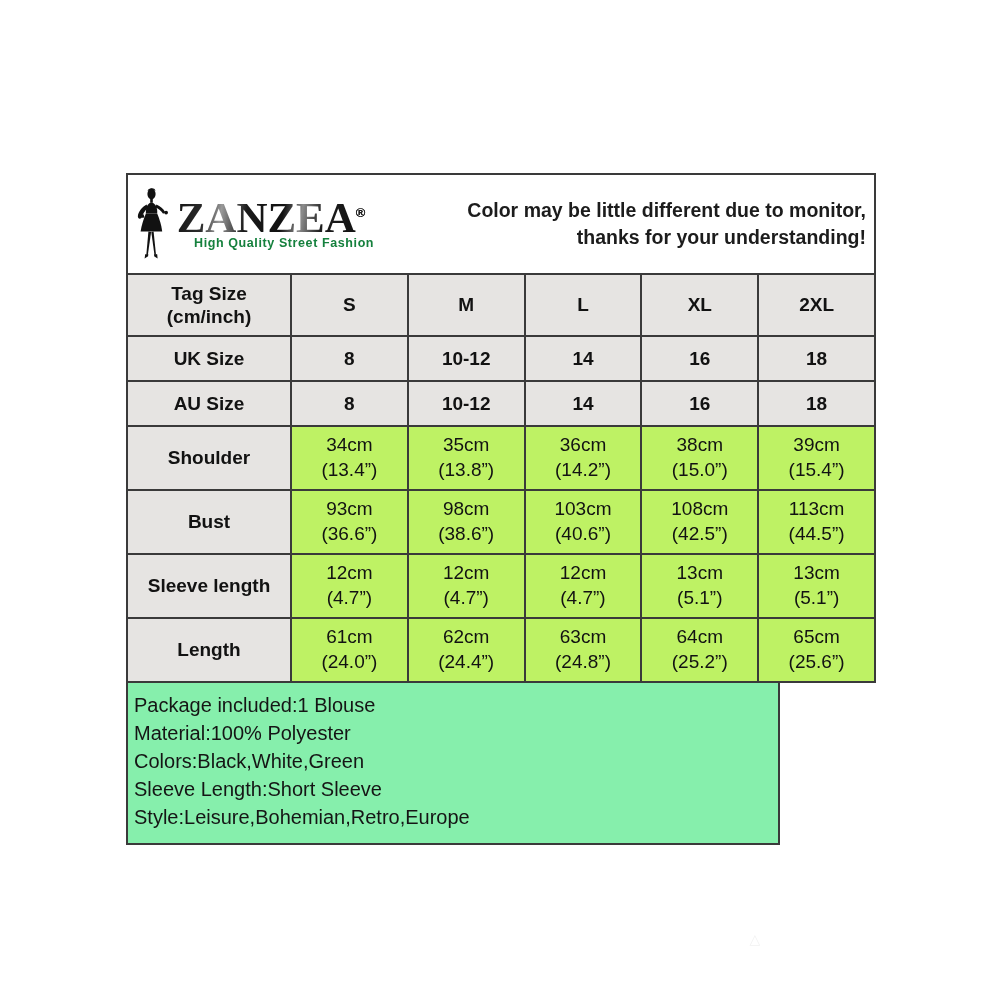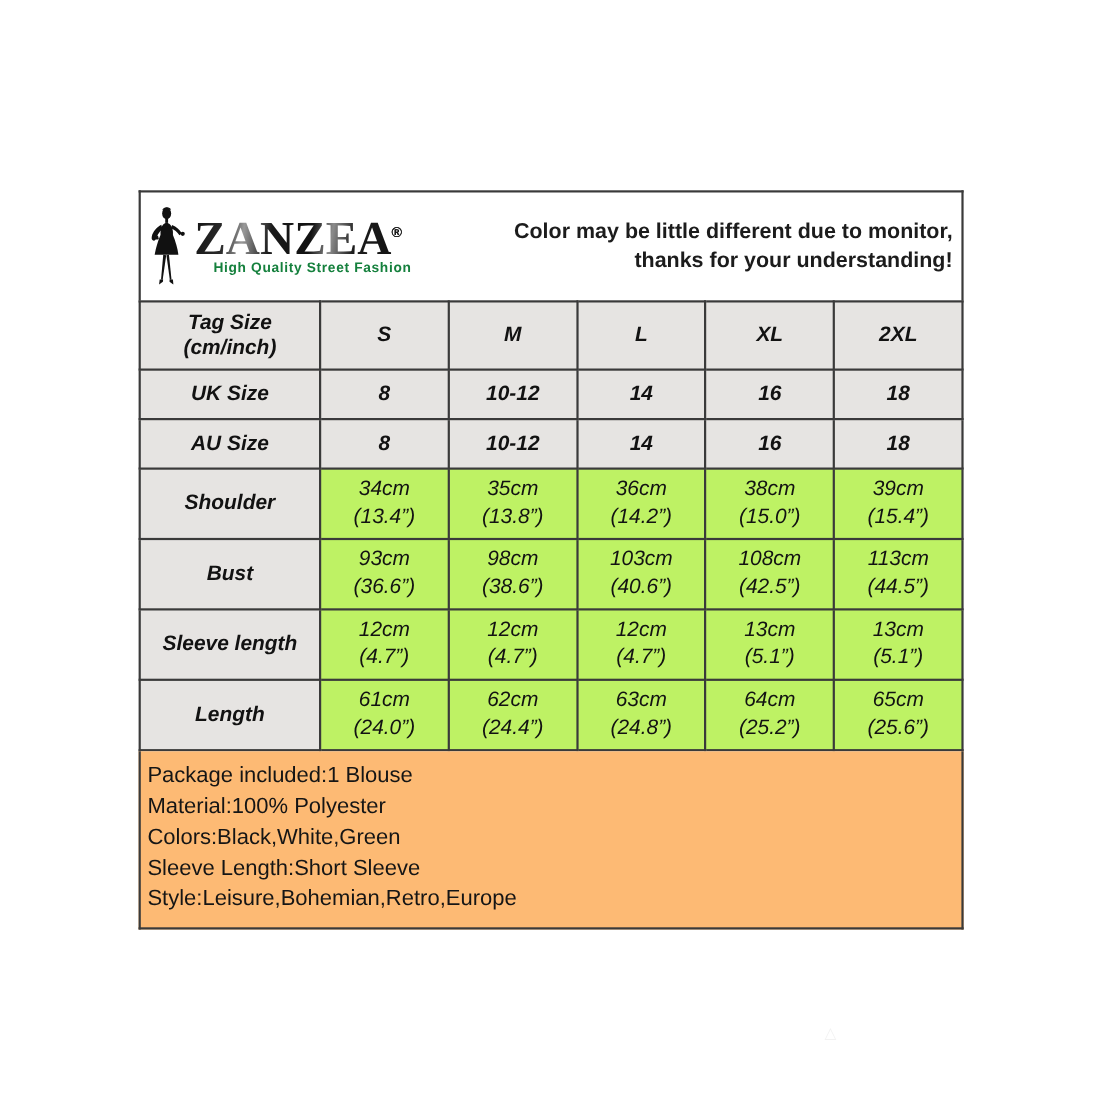--- a/index.html
+++ b/index.html
@@ -116,21 +116,20 @@
     text-align: right;
     white-space: nowrap;
   }
 
   
   table.size-table {
     border-collapse: collapse;
     width: 750px;
     table-layout: fixed;
     background: #ffffff;
-    font-style: italic;
   }
 
   table.size-table td {
     border: 2px solid #3a3a3a;
     text-align: center;
     vertical-align: middle;
     color: #121212;
   }
 
   td.row-label {
@@ -163,24 +162,24 @@
   }
 
   .meas-cm { display: block; }
   .meas-in { display: block; }
 
   
   .desc-block {
     border-left: 2px solid #3a3a3a;
     border-right: 2px solid #3a3a3a;
     border-bottom: 2px solid #3a3a3a;
-    background: #fdba74;
+    background: #86efac;
     padding: 8px 6px 12px 6px;
     box-sizing: border-box;
-    width: 750px;
+    width: 654px;
   }
 
   .desc-line {
     font-size: 20px;
     font-weight: normal;
     color: #151515;
     line-height: 1.40;
     white-space: nowrap;
   }
 

